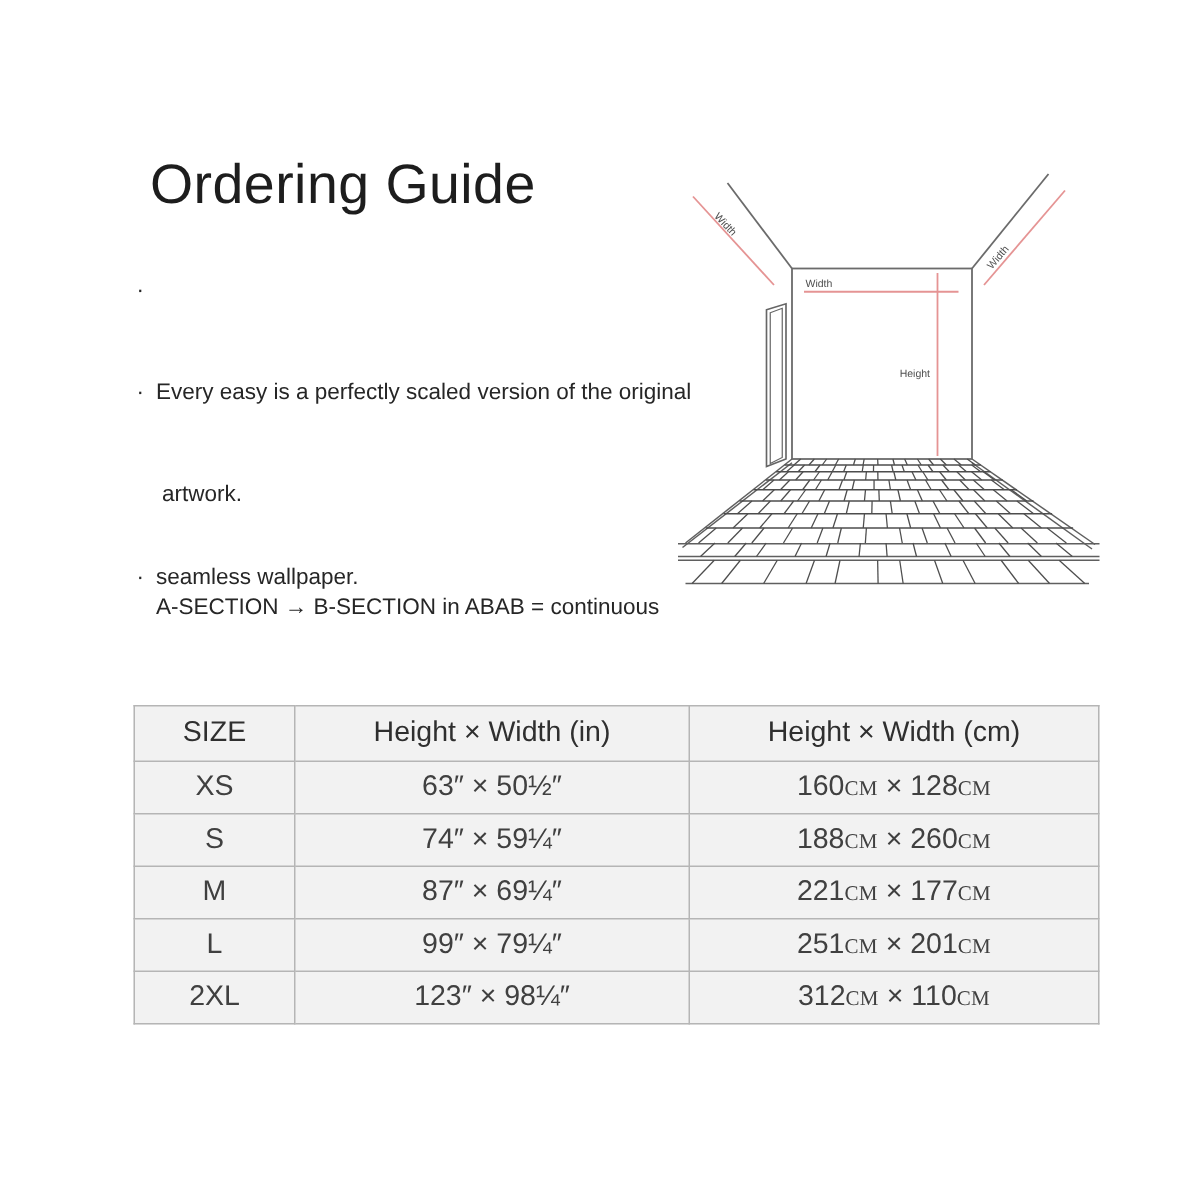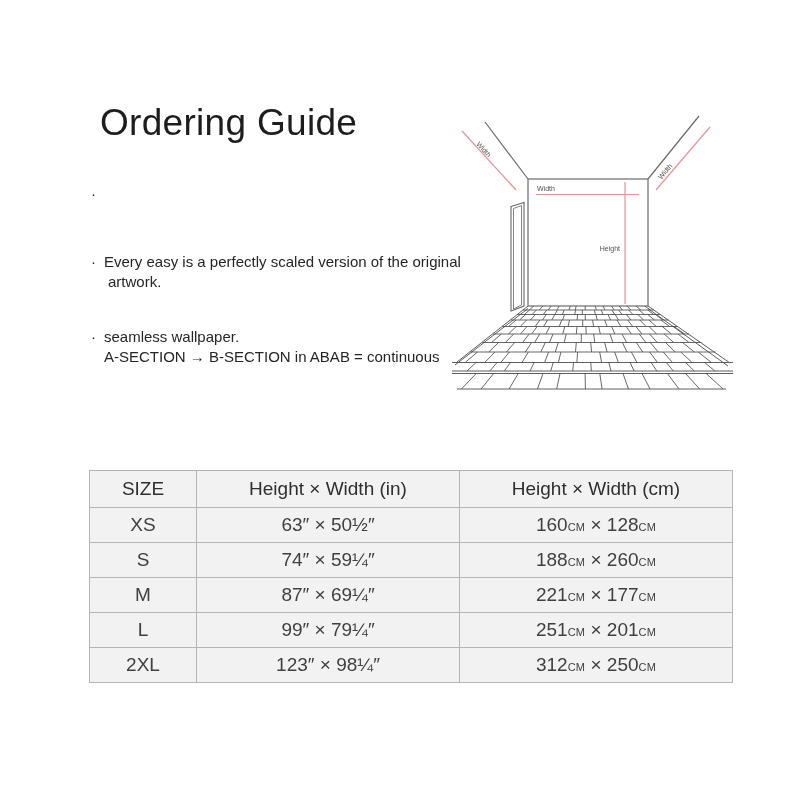--- a/index.html
+++ b/index.html
@@ -7,30 +7,30 @@
         font-family:"Liberation Sans", sans-serif;color:#222;}
   .title{position:absolute;left:100px;top:86px;font-size:37px;font-weight:400;
          color:#1d1d1d;letter-spacing:0.3px;margin-top:16px;}
   .bullets{position:absolute;left:91px;top:184px;width:420px;font-size:15px;
            line-height:20px;color:#262626;}
   .bullet{display:flex;}
   .bullet .marker{flex:0 0 13px;width:13px;}
   .bullet .btext div{white-space:nowrap;}
   .b2{margin-top:48px;}
   .b3{margin-top:35px;}
-  .indent{padding-left:4px;}
+  .indent{padding-left:4px;margin-top:48px;}
   svg.room{position:absolute;left:440px;top:100px;width:310px;height:300px;}
   svg.room text{font-family:"Liberation Sans", sans-serif;font-size:7px;fill:#4f4f4f;}
   table.sizes{position:absolute;left:89px;top:454px;width:643px;border-collapse:collapse;
               table-layout:fixed;background:#f2f2f2;text-align:center;margin-top:16px;}
   table.sizes th, table.sizes td{border:1px solid #b5b5b5;font-weight:400;padding:0;
               color:#404040;font-size:19px;}
   table.sizes th{height:36px;color:#2f2f2f;}
   table.sizes td{height:34px;}
-  .unit{font-size:11px;text-transform:uppercase;letter-spacing:0.2px;}
+  .unit{font-size:14px;text-transform:uppercase;letter-spacing:0.2px;font-family:Liberation Serif, serif;}
 </style>
 </head>
 <body>
 
 <div class="page">
 
   <div class="title">Ordering Guide</div>
 
   <div class="bullets">
     <div class="bullet">
@@ -265,17 +265,17 @@
         <td><span>221</span><span class="unit">cm</span> <span>×</span> <span>177</span><span class="unit">cm</span></td>
       </tr>
       <tr>
         <td>L</td>
         <td>99″ × 79¼″</td>
         <td><span>251</span><span class="unit">cm</span> <span>×</span> <span>201</span><span class="unit">cm</span></td>
       </tr>
       <tr>
         <td>2XL</td>
         <td>123″ × 98¼″</td>
-        <td><span>312</span><span class="unit">cm</span> <span>×</span> <span>250</span><span class="unit">cm</span></td>
+        <td><span>312</span><span class="unit">cm</span> <span>×</span> <span>110</span><span class="unit">cm</span></td>
       </tr>
     </tbody>
   </table>
 </div>
 
 </body></html>

